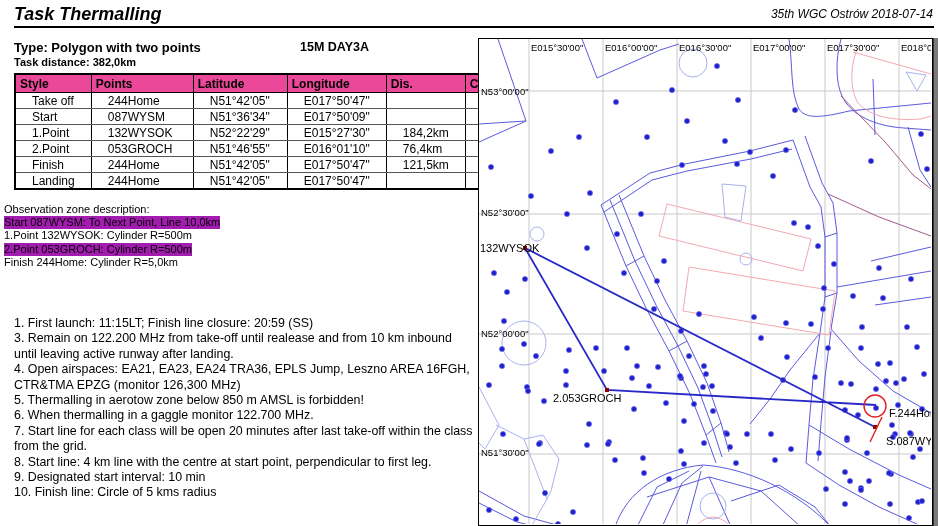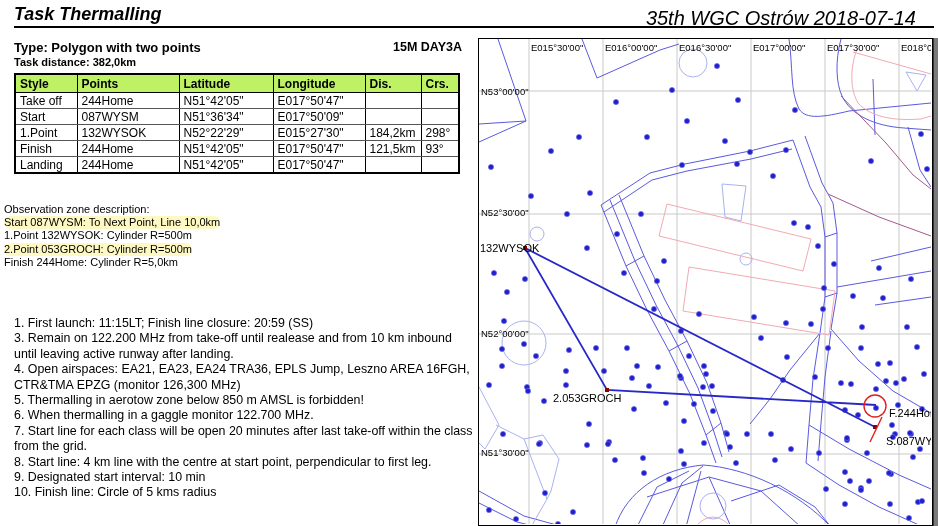--- a/index.html
+++ b/index.html
@@ -4,45 +4,45 @@
 <style>
   html,body{margin:0;padding:0;}
   body{
     width:938px;height:526px;overflow:hidden;position:relative;
     background:#ffffff;font-family:"Liberation Sans",sans-serif;color:#000;
   }
   .page-title{
     position:absolute;left:14px;top:4px;font-size:18px;font-weight:bold;font-style:italic;
   }
   .comp-title{
-    position:absolute;right:22px;top:7px;font-size:20px;font-style:italic;
+    position:absolute;right:5px;top:7px;font-size:12px;font-style:italic;
   }
   .header-rule{
     position:absolute;left:14px;top:26px;width:920px;height:2px;background:#000;
   }
   .task-type{position:absolute;left:14px;top:40px;font-size:13px;font-weight:bold;}
-  .class-day{position:absolute;left:300px;top:40px;width:162px;text-align:right;font-size:12.5px;font-weight:bold;}
+  .class-day{position:absolute;left:300px;top:40px;width:162px;font-size:12.5px;font-weight:bold;}
   .task-dist{position:absolute;left:14px;top:56px;font-size:11px;font-weight:bold;}
 
   table.wpt{
     position:absolute;left:14px;top:73px;border-collapse:collapse;
     font-size:12px;border:2px solid #000;
   }
   table.wpt th{
-    background:#bef264;text-align:left;font-weight:bold;
+    background:#ec4899;text-align:left;font-weight:bold;
     border:1px solid #000;padding:1px 4px;height:15px;
   }
   table.wpt td{
-    border:1px solid #000;border-bottom:1px solid #555;padding:0 4px;height:15px;
+    border:1px solid #000;border-bottom:1px solid #555;padding:0 16px;height:15px;
     white-space:nowrap;
   }
 
   .obs{position:absolute;left:4px;top:203px;font-size:11px;line-height:13.2px;}
   .obs .line{white-space:nowrap;width:-moz-fit-content;width:fit-content;}
-  .obs .hl{background:#fef9c3;border-radius:6px;}
+  .obs .hl{background:#a21caf;}
 
   .instr{position:absolute;left:14px;top:316px;width:462px;font-size:12.4px;line-height:15.4px;}
 
   .map-frame{
     position:absolute;left:478px;top:38px;width:455px;height:488px;
     border:1.5px solid #000;box-sizing:border-box;background:#fff;
   }
   .edge-strip{
     position:absolute;left:933px;top:38px;width:5px;height:488px;background:#7a7a7a;
     border-left:1px solid #333;box-sizing:border-box;
@@ -106,20 +106,28 @@
         <td></td>
         <td></td>
       </tr>
       <tr>
         <td>1.Point</td>
         <td>132WYSOK</td>
         <td>N52°22'29"</td>
         <td>E015°27'30"</td>
         <td>184,2km</td>
         <td>298°</td>
+      </tr>
+      <tr>
+        <td>2.Point</td>
+        <td>053GROCH</td>
+        <td>N51°46'55"</td>
+        <td>E016°01'10"</td>
+        <td>76,4km</td>
+        <td>150°</td>
       </tr>
       <tr>
         <td>Finish</td>
         <td>244Home</td>
         <td>N51°42'05"</td>
         <td>E017°50'47"</td>
         <td>121,5km</td>
         <td>93°</td>
       </tr>
       <tr>

